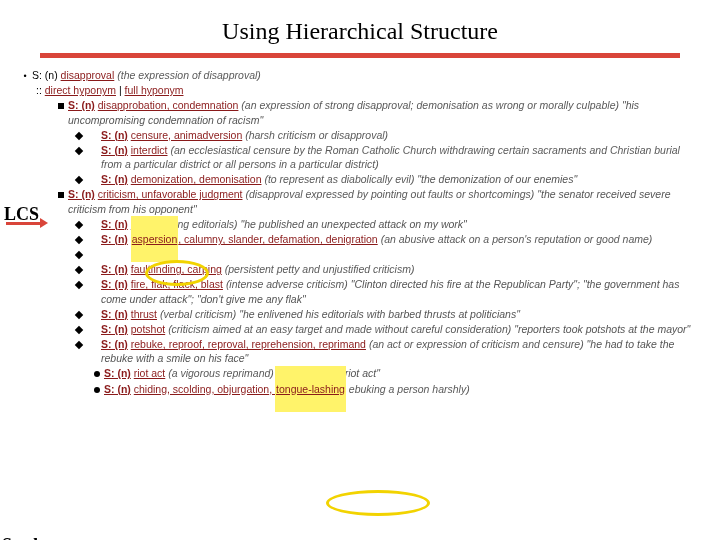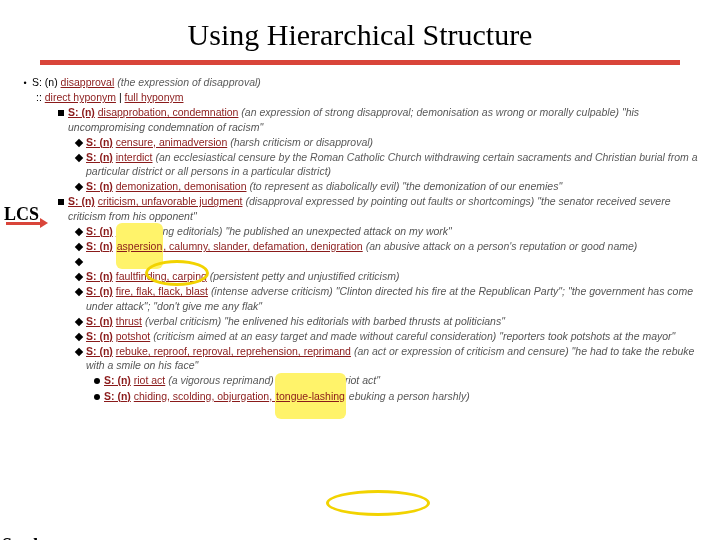--- a/index.html
+++ b/index.html
@@ -12,21 +12,21 @@
     overflow: hidden;
     position: relative;
   }
   .slide {
     position: relative;
     width: 720px;
     height: 540px;
   }
   .title {
     text-align: center;
-    font-size: 30px;
+    font-size: 24px;
     font-family: 'Times New Roman', serif;
     margin-top: 18px;
     color: #000;
   }
   .hr {
     height: 5px;
     background: #d9453a;
     margin: 8px 40px 10px 40px;
   }
   .content {
@@ -34,21 +34,21 @@
     margin: 0 18px 0 18px;
     font-family: Verdana, Arial, sans-serif;
     font-size: 10.5px;
     line-height: 1.35;
     color: #000;
   }
   .row { display: flex; align-items: flex-start; margin-bottom: 1px; }
   .bullet-col { width: 14px; text-align: center; flex: 0 0 auto; }
   .ind1 { margin-left: 18px; }
   .ind2 { margin-left: 36px; }
-  .ind3 { margin-left: 54px; }
+  .ind3 { margin-left: 54px; gap: 15px; }
   .ind4 { margin-left: 72px; }
   .s { color: #8a1a1a; text-decoration: underline; font-weight: bold; }
   .term { color: #8a1a1a; text-decoration: underline; }
   .gloss { font-style: italic; color: #5a5a5a; margin-top: 28px; }
   .quote { font-style: italic; color: #555; }
   .link { color: #8a1a1a; text-decoration: underline; }
   .bul { font-size: 9px; }
   .square { display:inline-block; width:6px; height:6px; background:#000; margin-top:5px;}
   .dia { display:inline-block; width:6px; height:6px; background:#000; transform: rotate(45deg); margin-top:5px;}
   .circ { display:inline-block; width:6px; height:6px; border-radius:50%; background:#000; margin-top:5px;}
@@ -88,21 +88,20 @@
     position:absolute;
     top: 472px; left: 326px;
     width: 98px; height: 20px;
     border: 3px solid #f2d300; border-radius: 50%;
     background: transparent;
     pointer-events:none;
   }
   .hl {
     background: #fff36a;
     padding: 17px 1px;
-    border-radius: 6px;
   }
 </style>
 </head>
 <body>
 
 <div class="slide">
   <div class="title">Using Hierarchical Structure</div>
   <div class="hr"></div>
 
   <div class="content">

